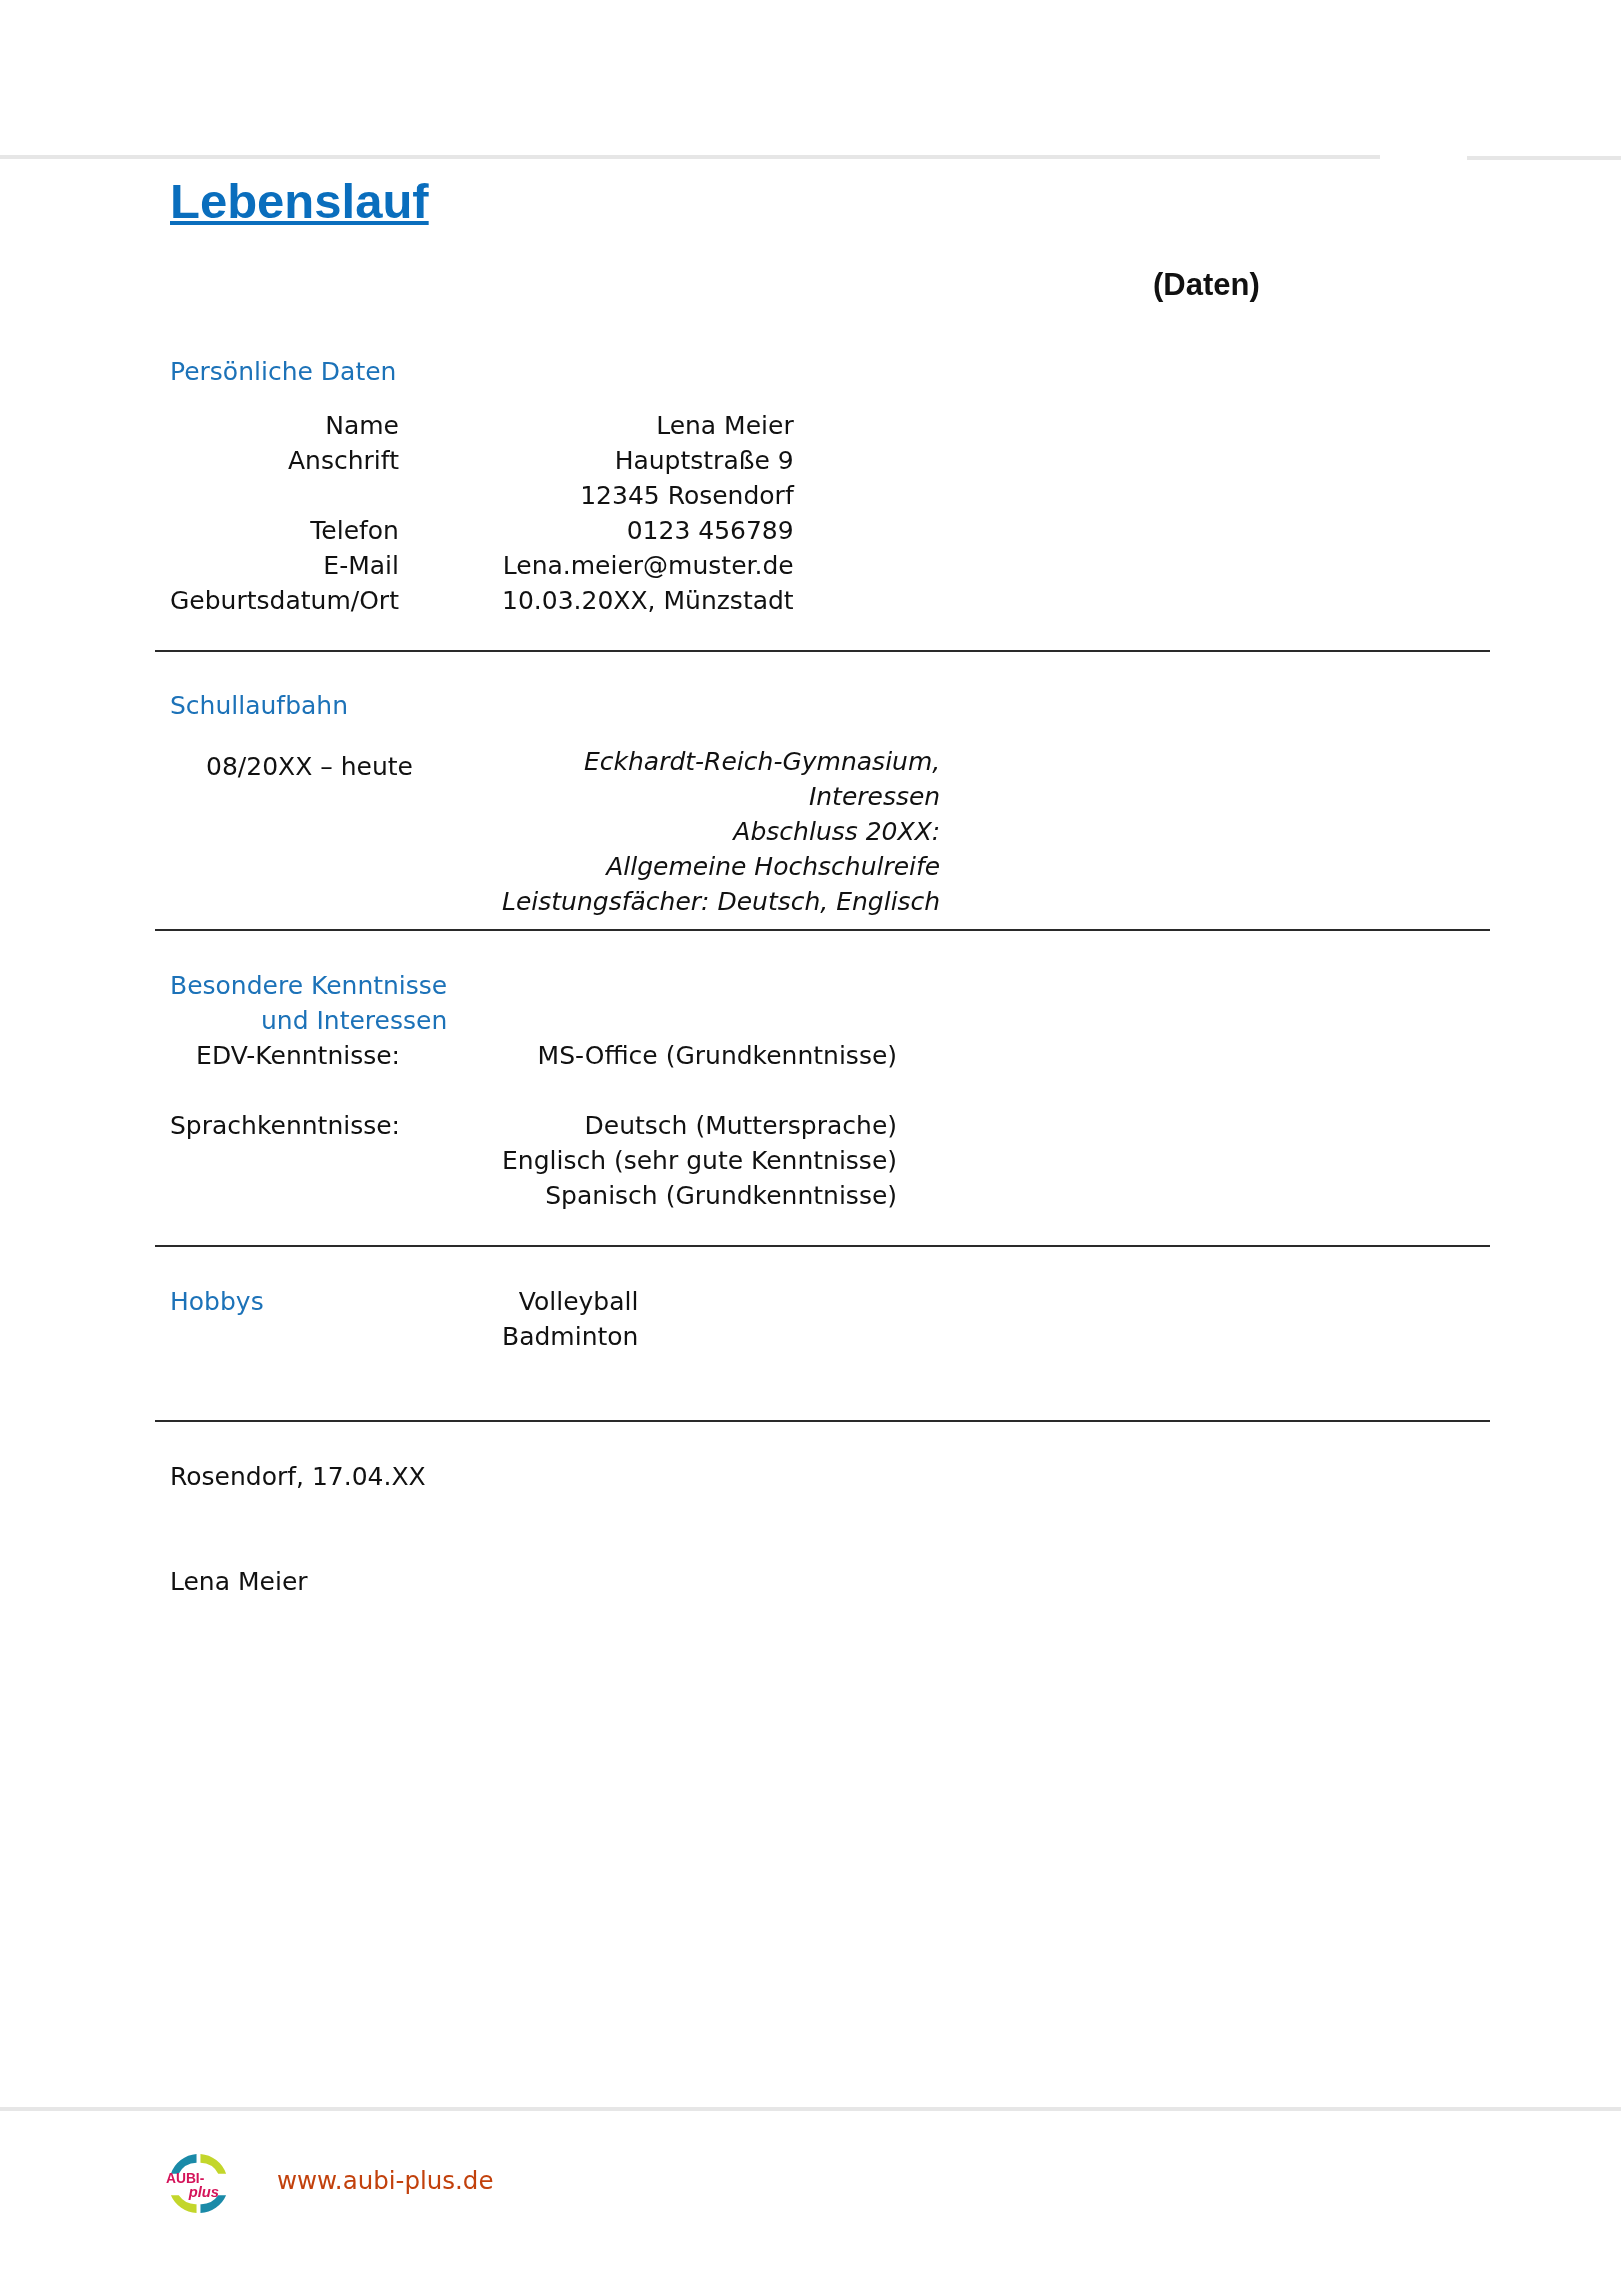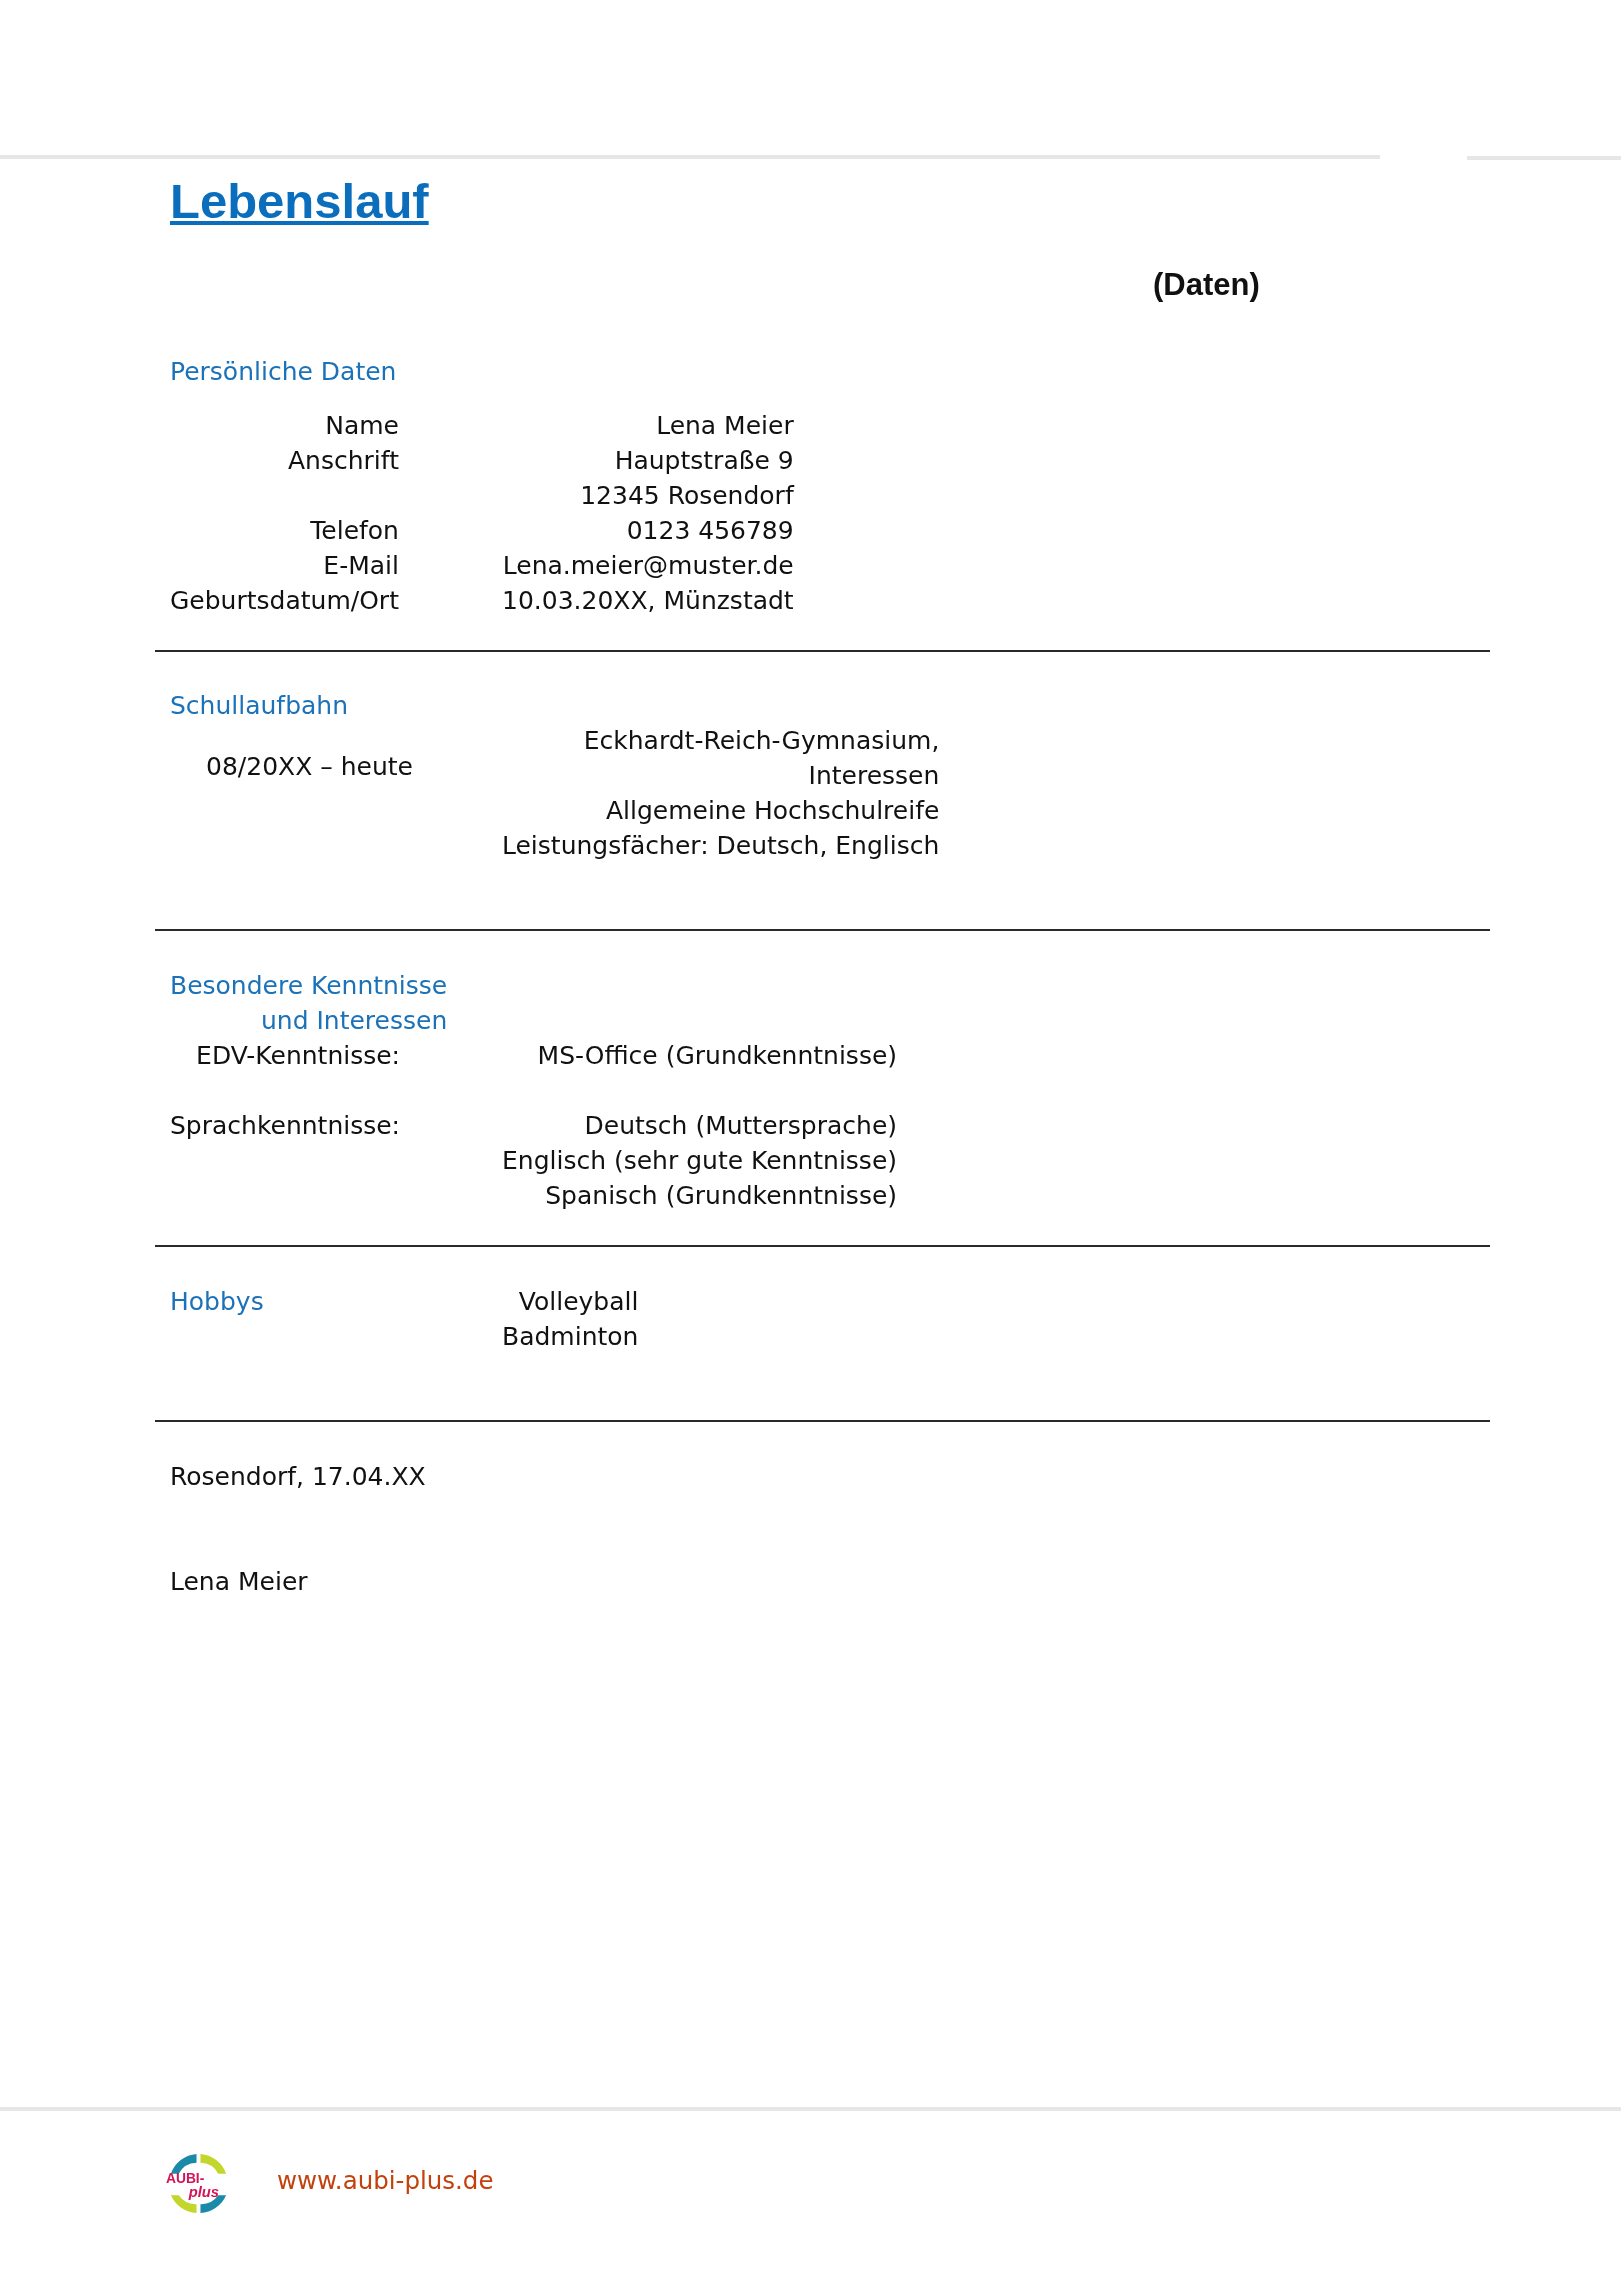--- a/index.html
+++ b/index.html
@@ -44,23 +44,24 @@
   <span class="line">12345 Rosendorf</span>
   <span class="line">0123 456789</span>
   <span class="line">Lena.meier@muster.de</span>
   <span class="line">10.03.20XX, Münzstadt</span>
 </div>
 
 <div class="rule" style="top:650px;"></div>
 
 <div class="abs body-text section-head" style="left:170px; top:688px;">Schullaufbahn</div>
 <div class="col-label body-text" style="top:749px;margin-left:36px;">08/20XX – heute</div>
-<div class="col-value body-text" style="top:723px;">
+<div class="col-value body-text" style="top:744px;font-style:italic;">
   <span class="line">Eckhardt-Reich-Gymnasium,</span>
   <span class="line">Interessen</span>
+  <span class="line">Abschluss 20XX:</span>
   <span class="line">Allgemeine Hochschulreife</span>
   <span class="line">Leistungsfächer: Deutsch, Englisch</span>
 </div>
 
 <div class="rule" style="top:929px;"></div>
 
 <div class="abs body-text section-head" style="left:170px; top:968px;">
   <span class="line">Besondere Kenntnisse</span>
   <span class="line">und Interessen</span>
 </div>

